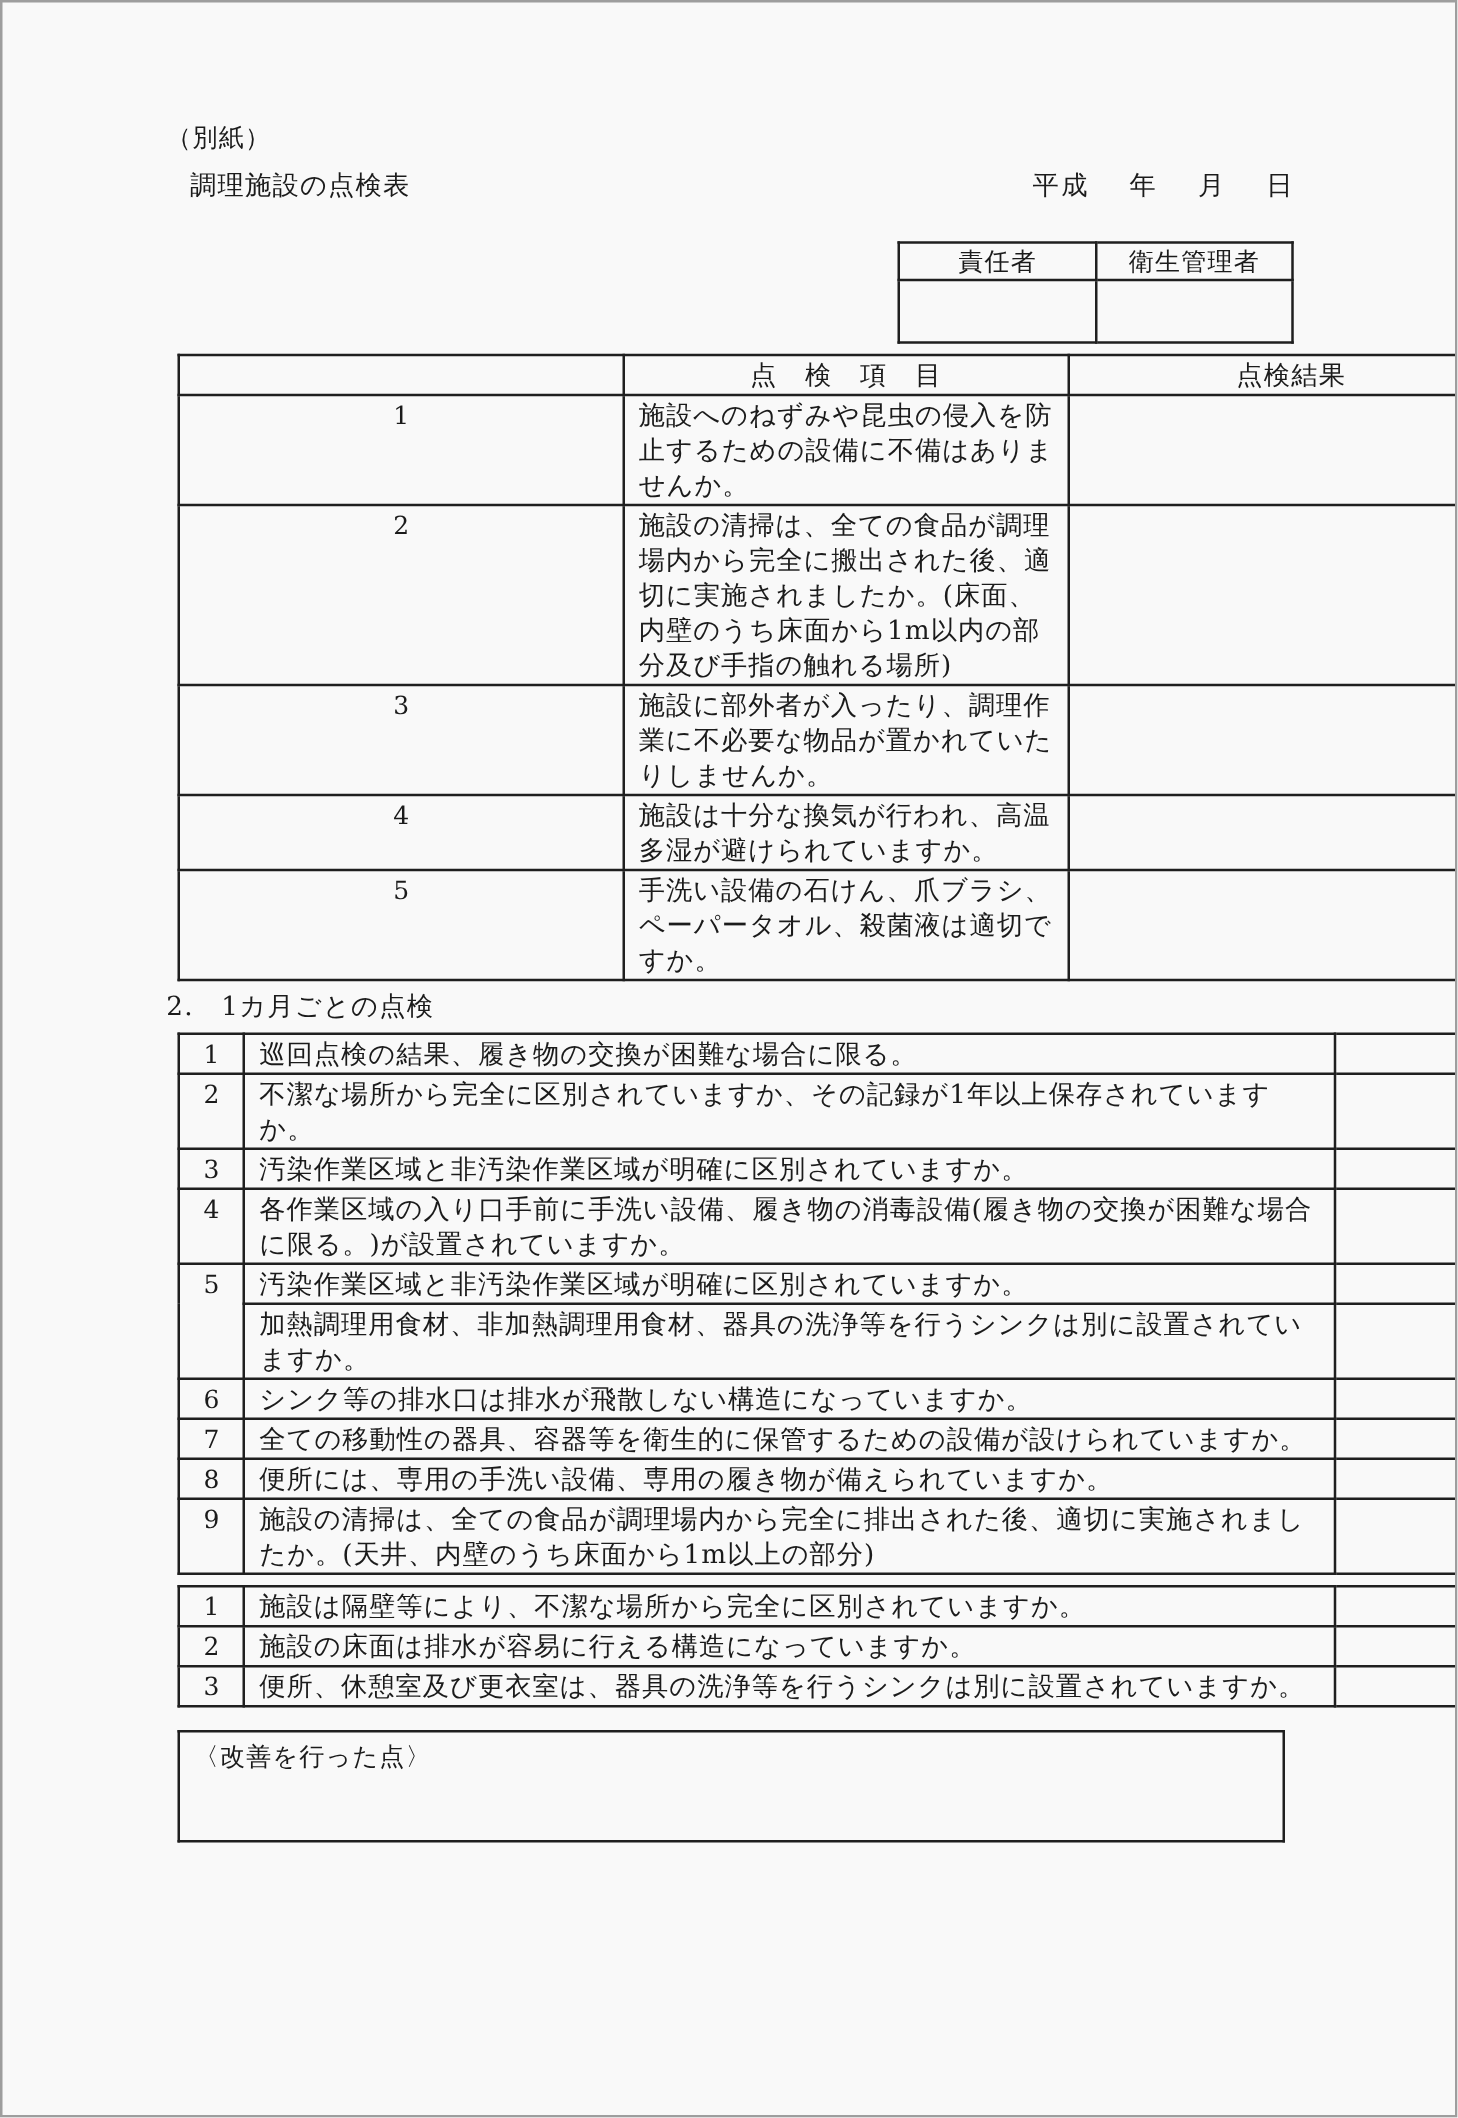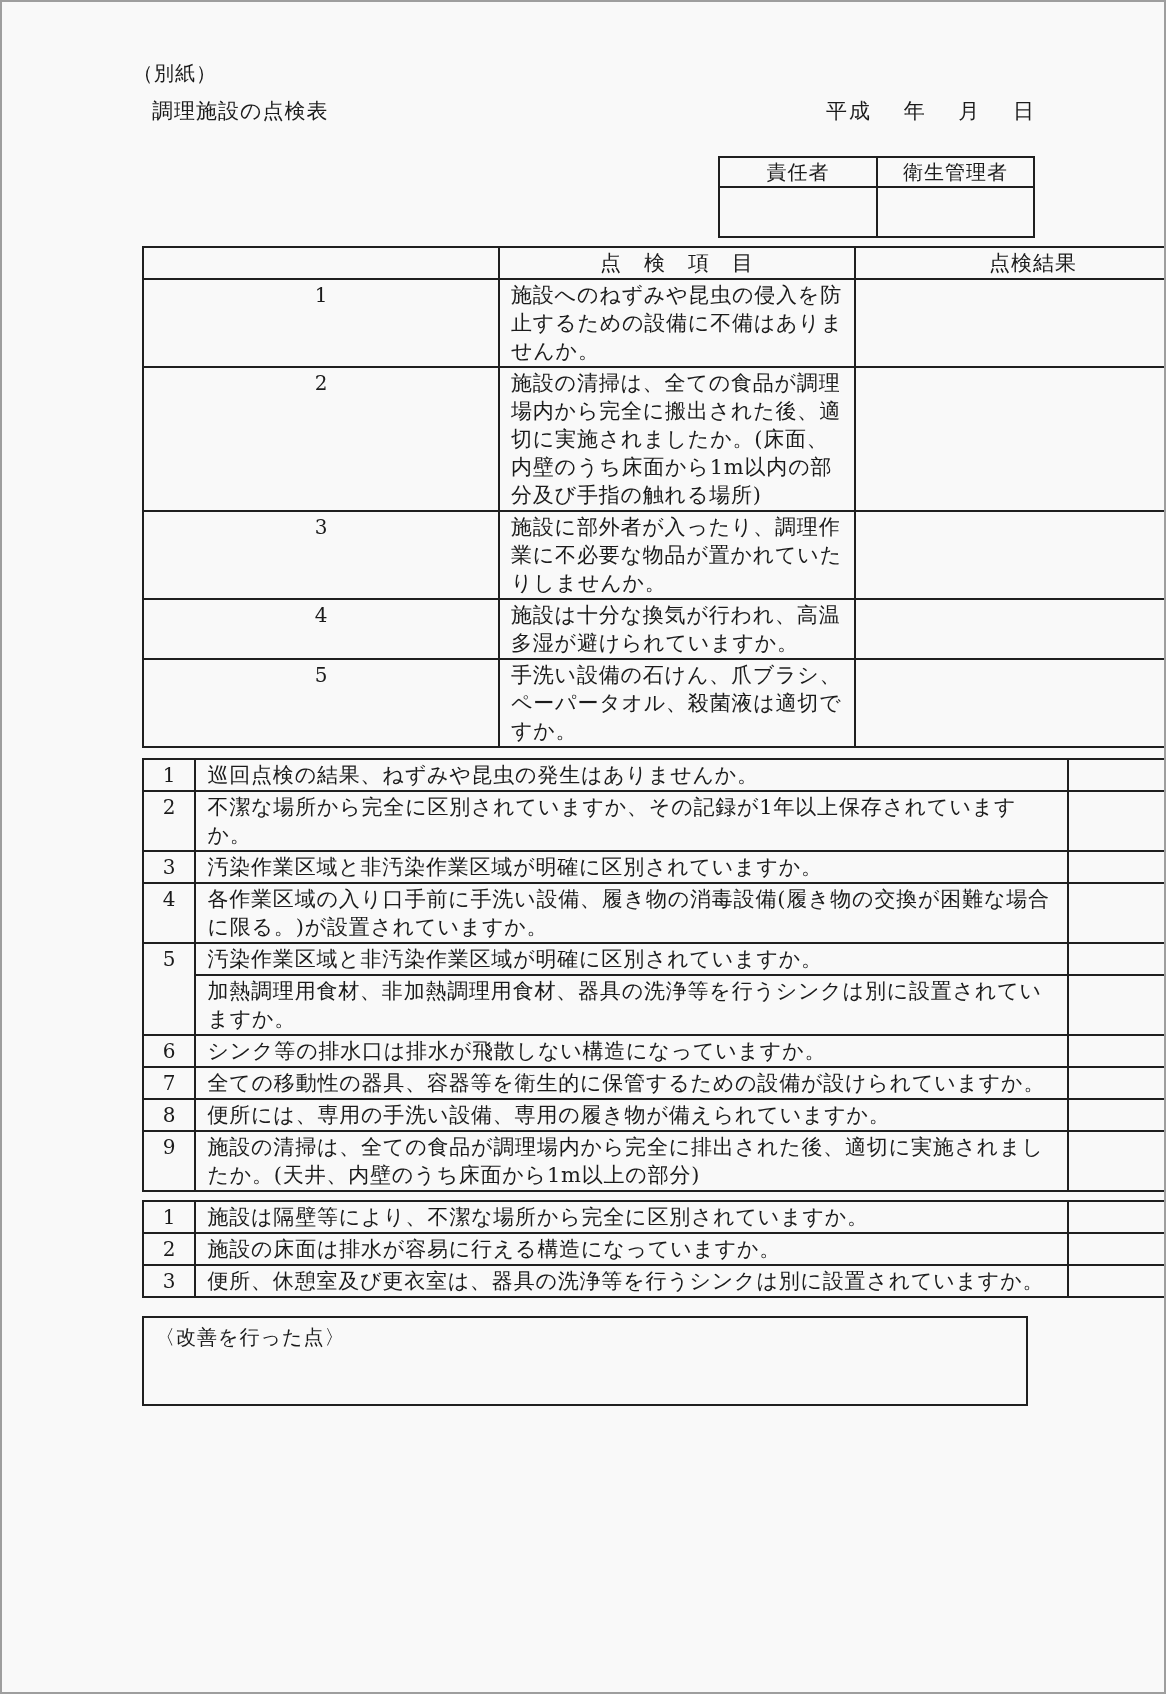--- a/index.html
+++ b/index.html
@@ -2,21 +2,21 @@
 <html lang="ja"><head>
 <meta charset="utf-8">
 <style>
   html,body { margin:0; padding:0; background:#f3f3f3; }
   .page {
     position:relative;
     width:1166px; height:1694px;
     box-sizing:border-box;
     background:#f9f9f9;
     border:2px solid #9e9e9e;
-    padding-top:60px;
+    padding-top:97px;
     font-family:"DejaVu Serif","Liberation Serif",serif;
     color:#1b1b1b;
     overflow:hidden;
   }
   .attachment { margin:0 0 0 131px; font-size:20px; line-height:22px; letter-spacing:1px; }
   .title-row {
     display:flex; justify-content:space-between; align-items:flex-start;
     margin:16px 128px 0 150px; font-size:21px; line-height:23px;
   }
   .doc-title { letter-spacing:1px; }
@@ -104,26 +104,27 @@
         <td class="result"></td>
       </tr>
       <tr>
         <td class="no">5</td>
         <td class="item">手洗い設備の石けん、爪ブラシ、ペーパータオル、殺菌液は適切ですか。</td>
         <td class="result"></td>
       </tr>
     </tbody>
   </table>
 
+  <div class="sec-heading h2">2.　1カ月ごとの点検</div>
 
   <table class="check t2">
     <tbody>
       <tr>
         <td class="no">1</td>
-        <td class="item">巡回点検の結果、ねずみや昆虫の発生はありませんか。</td>
+        <td class="item">巡回点検の結果、履き物の交換が困難な場合に限る。</td>
         <td class="result"></td>
       </tr>
       <tr>
         <td class="no">2</td>
         <td class="item">不潔な場所から完全に区別されていますか、その記録が1年以上保存されていますか。</td>
         <td class="result"></td>
       </tr>
       <tr>
         <td class="no">3</td>
         <td class="item">汚染作業区域と非汚染作業区域が明確に区別されていますか。</td>

